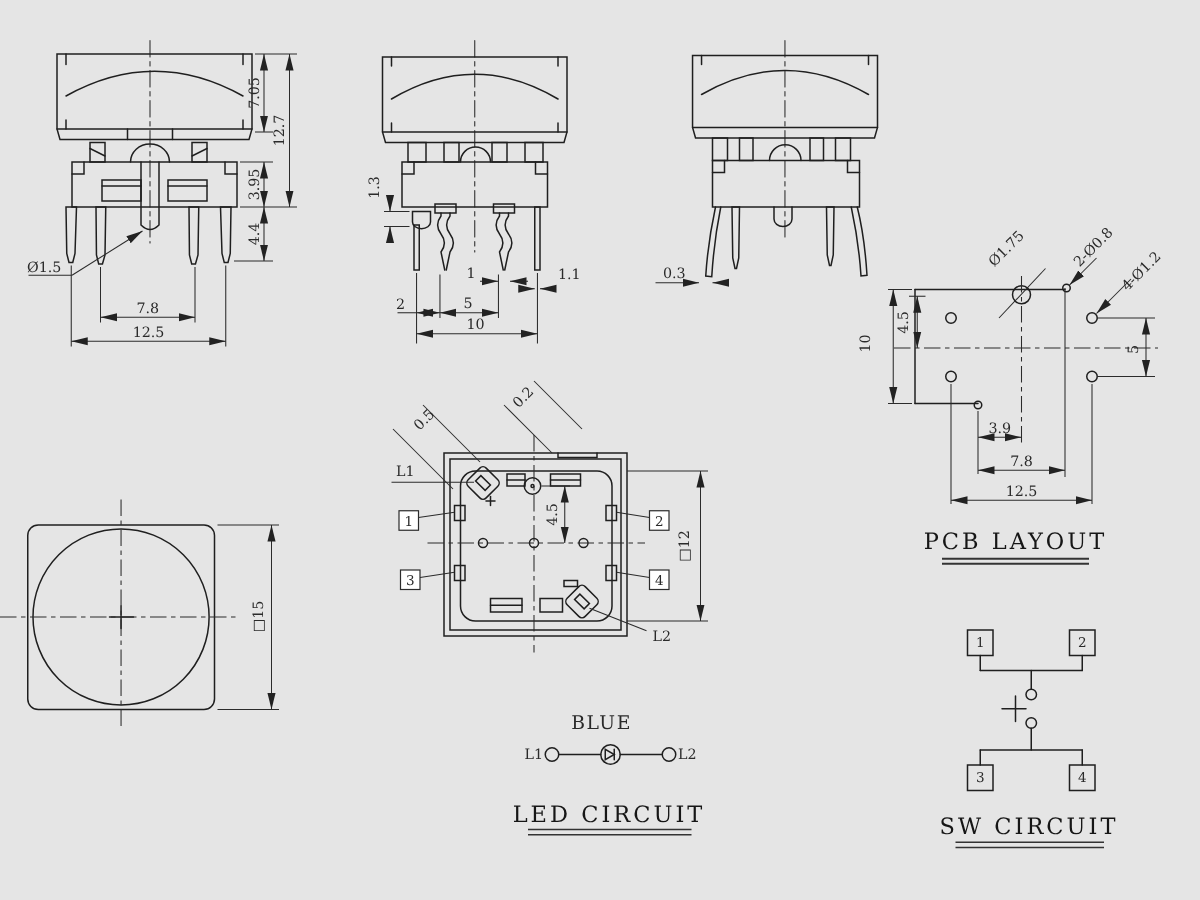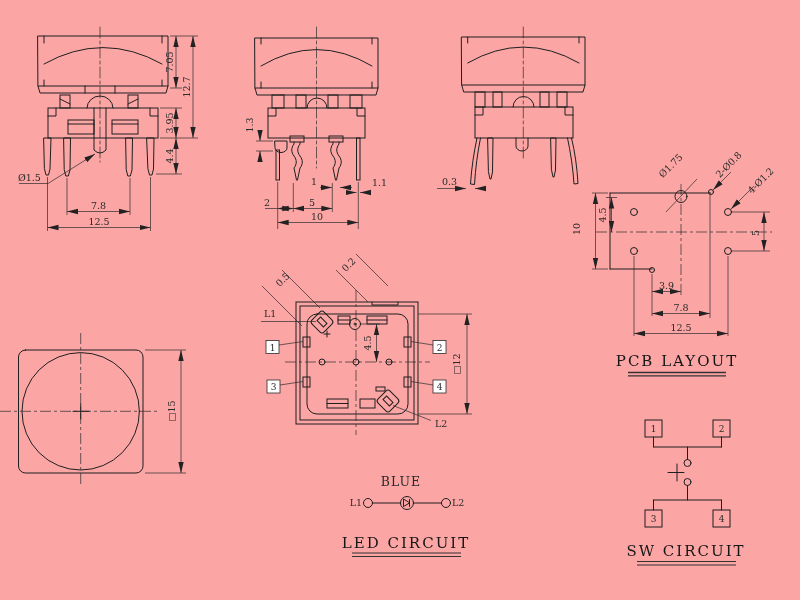--- a/index.html
+++ b/index.html
@@ -1,16 +1,16 @@
 <!DOCTYPE html>
 <html><head>
 <meta charset="utf-8">
 <style>
   html,body{margin:0;padding:0;background:#fff;}
-  .canvas{position:relative;width:800px;height:600px;background:#fca5a5;overflow:hidden;
+  .canvas{position:relative;width:800px;height:600px;background:#e5e5e5;overflow:hidden;
           font-family:"DejaVu Serif",serif;}
   svg{display:block;}
   
   g.v *{fill:none;stroke:#1f1f1f;stroke-width:1;stroke-linecap:round;}
   g.d *{fill:none;stroke:#2b2b2b;stroke-width:0.7;}
   line.cl{stroke:#2b2b2b;stroke-width:0.7;stroke-dasharray:11 3 3 3;}
   
   text{font-family:"DejaVu Serif",serif;fill:#2a2a2a;stroke:none !important;}
   text.dim{font-size:9.5px;}
   text.pinlbl{font-size:9px;}

